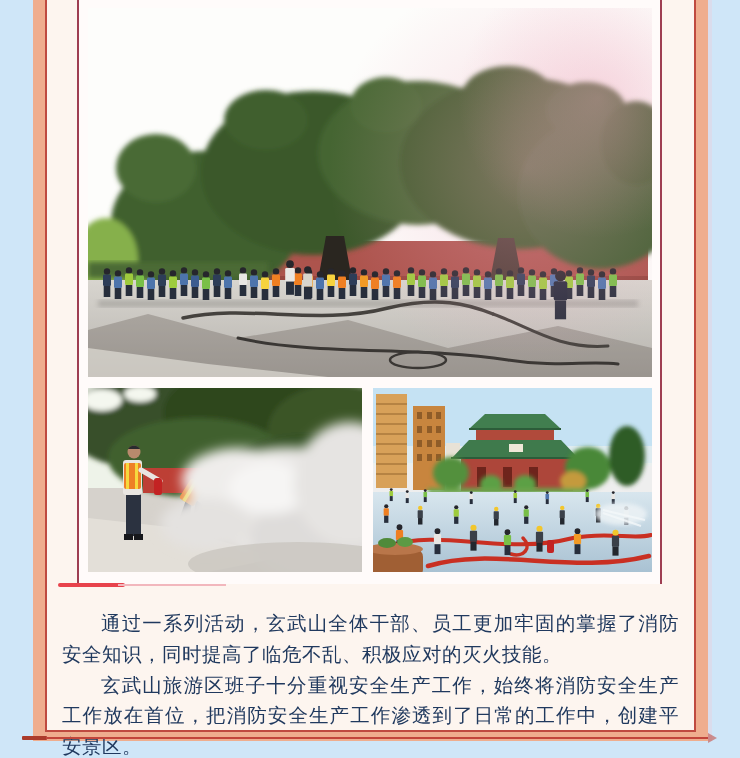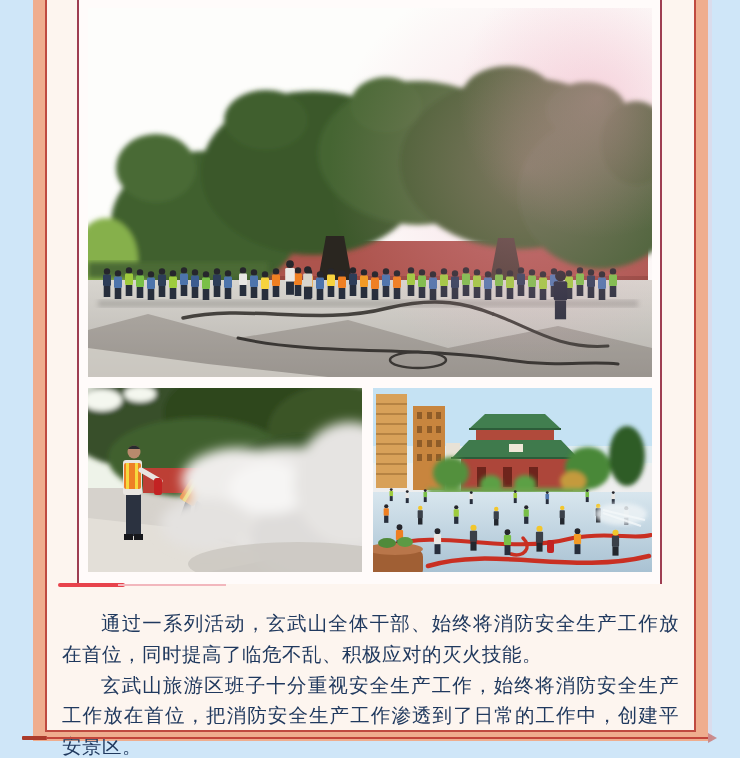--- a/index.html
+++ b/index.html
@@ -375,21 +375,21 @@
       </g>
     </svg>
   </div>
 
   <div class="underline">
     <span class="thick"></span>
     <span class="thin"></span>
   </div>
 
   <div class="article">
-    <p>通过一系列活动，玄武山全体干部、始终将消防安全生产工作放在首位，同时提高了临危不乱、积极应对的灭火技能。</p>
+    <p>通过一系列活动，玄武山全体干部、员工更加牢固的掌握了消防安全知识，同时提高了临危不乱、积极应对的灭火技能。</p>
     <p>玄武山旅游区班子十分重视安全生产工作，始终将消防安全生产工作放在首位，把消防安全生产工作渗透到了日常的工作中，创建平安景区。</p>
   </div>
 
   <div class="bottom-dash"></div>
   <div class="bottom-line"></div>
   <div class="bottom-arrow"></div>
 
 </div>
 
 </body></html>

